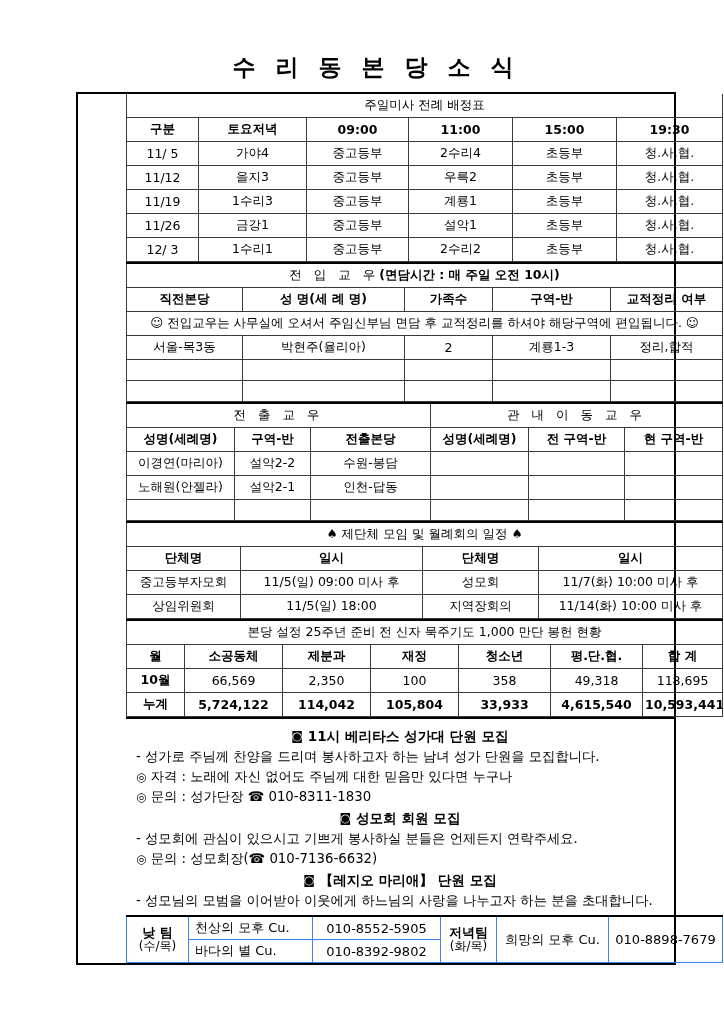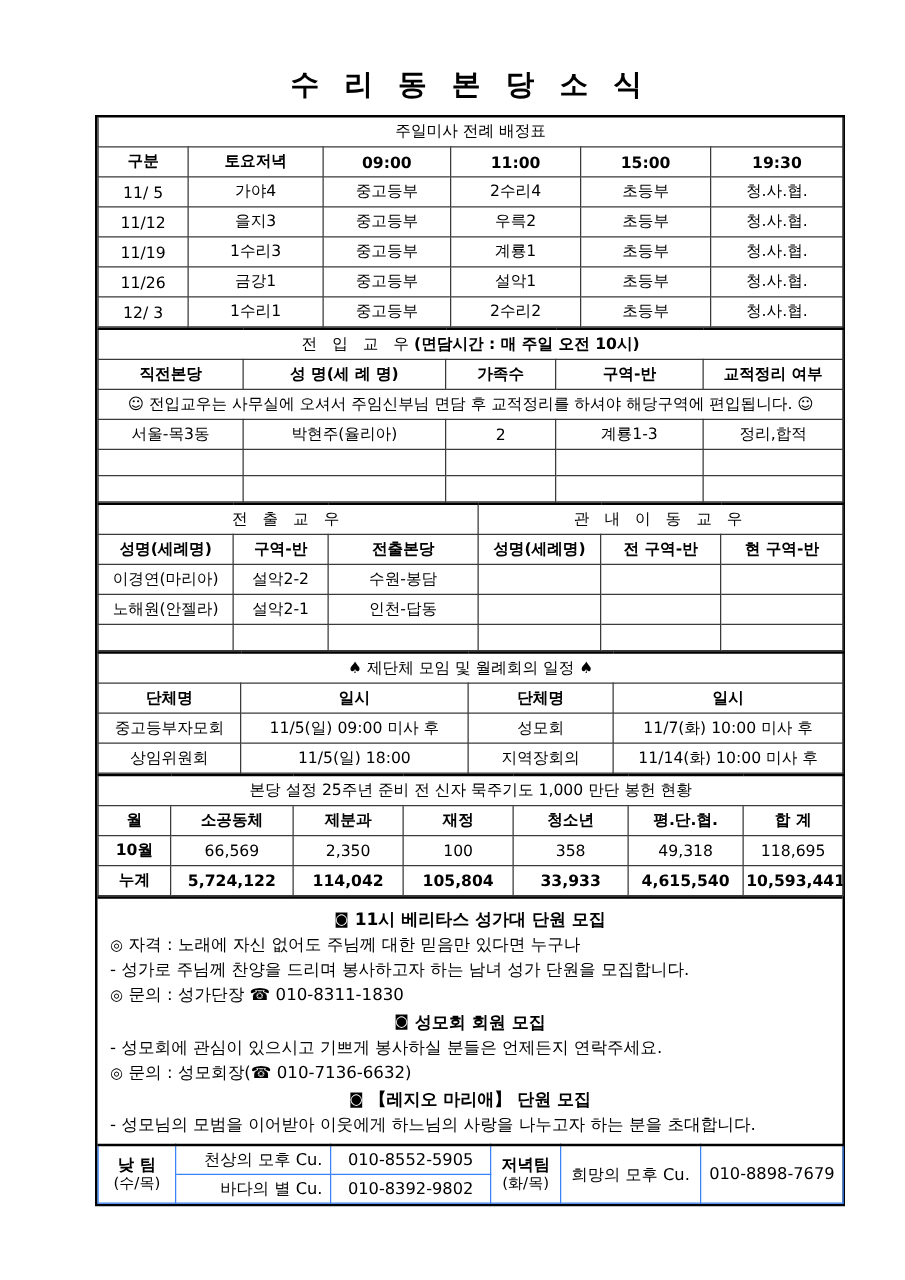--- a/index.html
+++ b/index.html
@@ -29,20 +29,21 @@
     letter-spacing: 6px;
     padding-top: 52px;
     padding-bottom: 9px;
     white-space: nowrap;
   }
   .sheet {
     margin: 0 auto;
     width: 600px;
     border: 2px solid #000;
     box-sizing: border-box;
+    padding-left: 48px;
   }
   table.grid {
     width: 100%;
     border-collapse: collapse;
     table-layout: fixed;
   }
   table.grid td, table.grid th {
     border: 1px solid #3a3a3a;
     text-align: center;
     vertical-align: middle;
@@ -113,21 +114,21 @@
     height: 22px;
     vertical-align: middle;
     box-sizing: border-box;
   }
   td.team-label {
     text-align: center;
     font-weight: bold;
     font-size: 13px;
     line-height: 1.12;
   }
-  td.cu-name { text-align: right; }
+  td.cu-name { text-align: left; }
   td.cu-tel { text-align: center; }
   .sub2 { display: block; font-size: 12px; font-weight: normal; }
 </style>
 </head>
 <body>
 
 <div class="page">
 
   <div class="doc-title">수 리 동 본 당 소 식</div>
 
@@ -364,22 +365,22 @@
           <td class="hdr">33,933</td>
           <td class="hdr">4,615,540</td>
           <td class="hdr">10,593,441</td>
         </tr>
       </tbody>
     </table>
 
     <div class="notices">
 
       <div class="notice-head"><span class="sq">◙</span> <span>11시 베리타스 성가대 단원 모집</span></div>
+      <div class="notice-line">- <span>성가로 주님께 찬양을 드리며 봉사하고자 하는 남녀 성가 단원을 모집합니다.</span></div>
       <div class="notice-line"><span class="circ">◎</span> <span>자격 : 노래에 자신 없어도 주님께 대한 믿음만 있다면 누구나</span></div>
-      <div class="notice-line">- <span>성가로 주님께 찬양을 드리며 봉사하고자 하는 남녀 성가 단원을 모집합니다.</span></div>
       <div class="notice-line"><span class="circ">◎</span> <span>문의 : 성가단장 ☎ 010-8311-1830</span></div>
 
       <div class="notice-head"><span class="sq">◙</span> <span>성모회 회원 모집</span></div>
       <div class="notice-line">- <span>성모회에 관심이 있으시고 기쁘게 봉사하실 분들은 언제든지 연락주세요.</span></div>
       <div class="notice-line"><span class="circ">◎</span> <span>문의 : 성모회장(☎ 010-7136-6632)</span></div>
 
       <div class="notice-head"><span class="sq">◙</span> <span>【레지오 마리애】 단원 모집</span></div>
       <div class="notice-line">- <span>성모님의 모범을 이어받아 이웃에게 하느님의 사랑을 나누고자 하는 분을 초대합니다.</span></div>
 
     </div>

